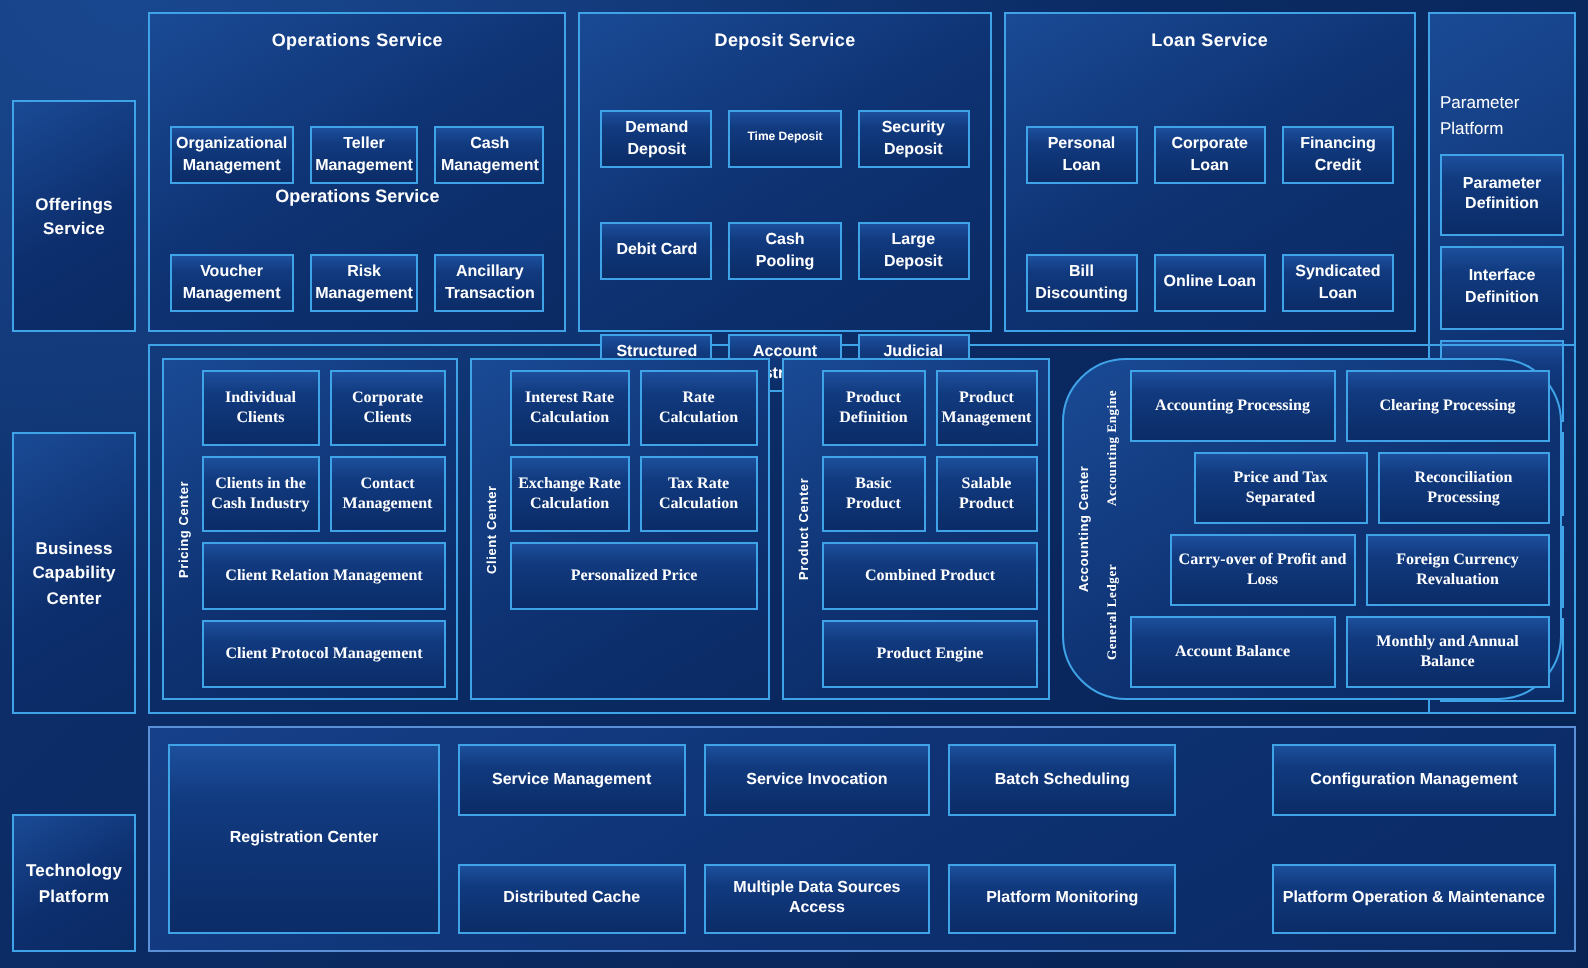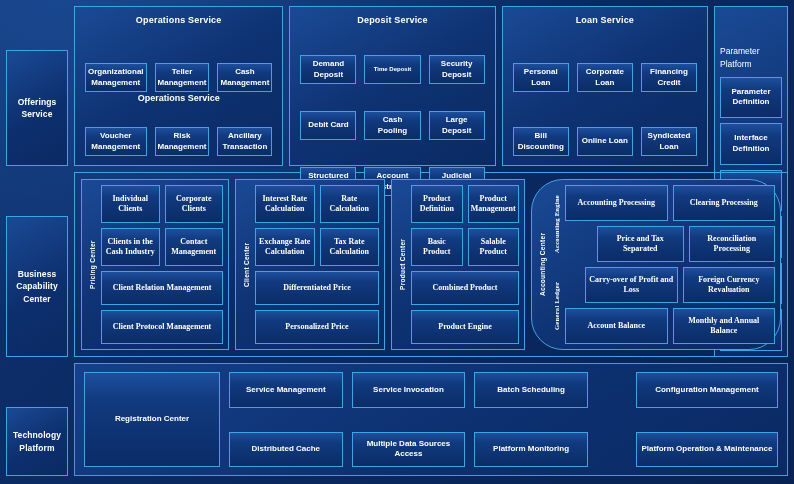--- a/index.html
+++ b/index.html
@@ -215,23 +215,20 @@
       <div class="center c-client">
         <div class="vlabel">Client Center</div>
         <div class="center-body">
           <div class="crow c-pair">
             <div class="card">Interest Rate Calculation</div>
             <div class="card">Rate Calculation</div>
           </div>
           <div class="crow c-pair">
             <div class="card">Exchange Rate Calculation</div>
             <div class="card">Tax Rate Calculation</div>
-          </div>
-          <div class="crow c-wide">
-            <div class="card">Differentiated Price</div>
           </div>
           <div class="crow c-wide">
             <div class="card">Personalized Price</div>
           </div>
         </div>
       </div>
 
       <div class="center c-product">
         <div class="vlabel">Product Center</div>
         <div class="center-body">

